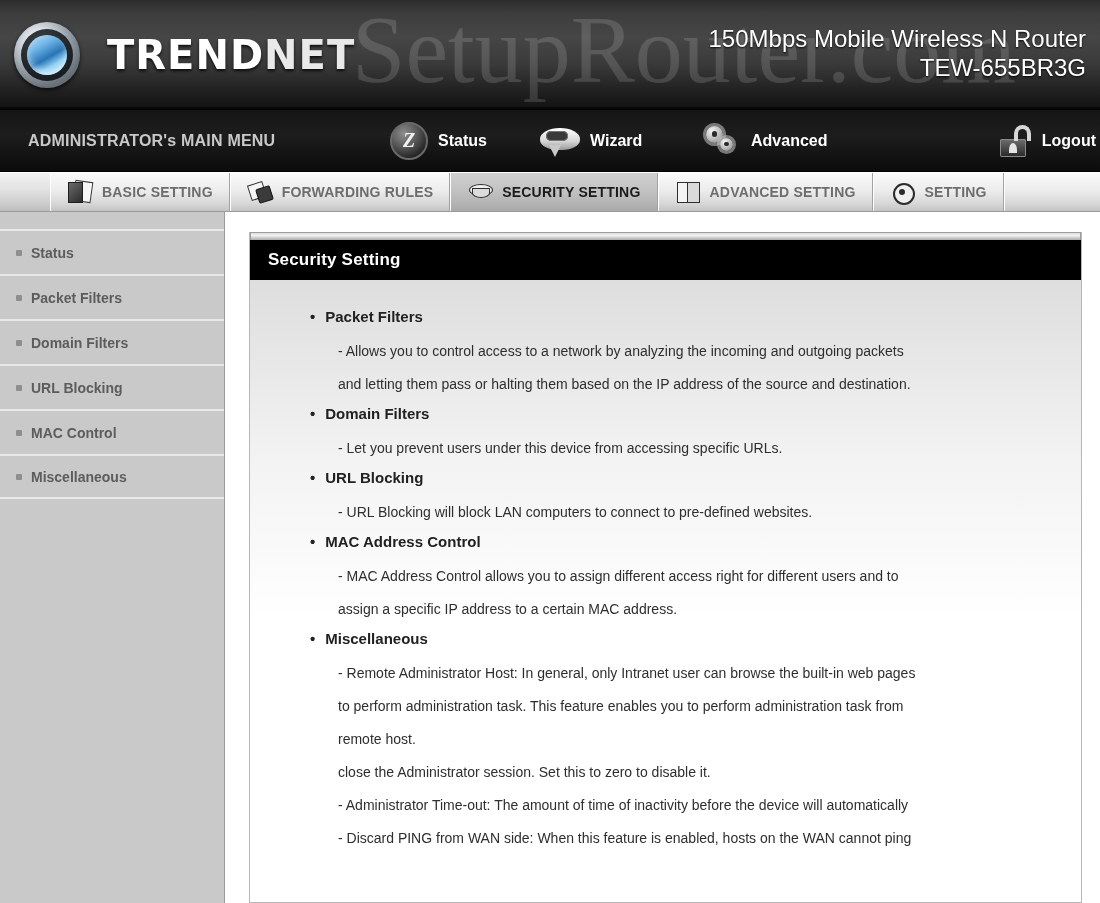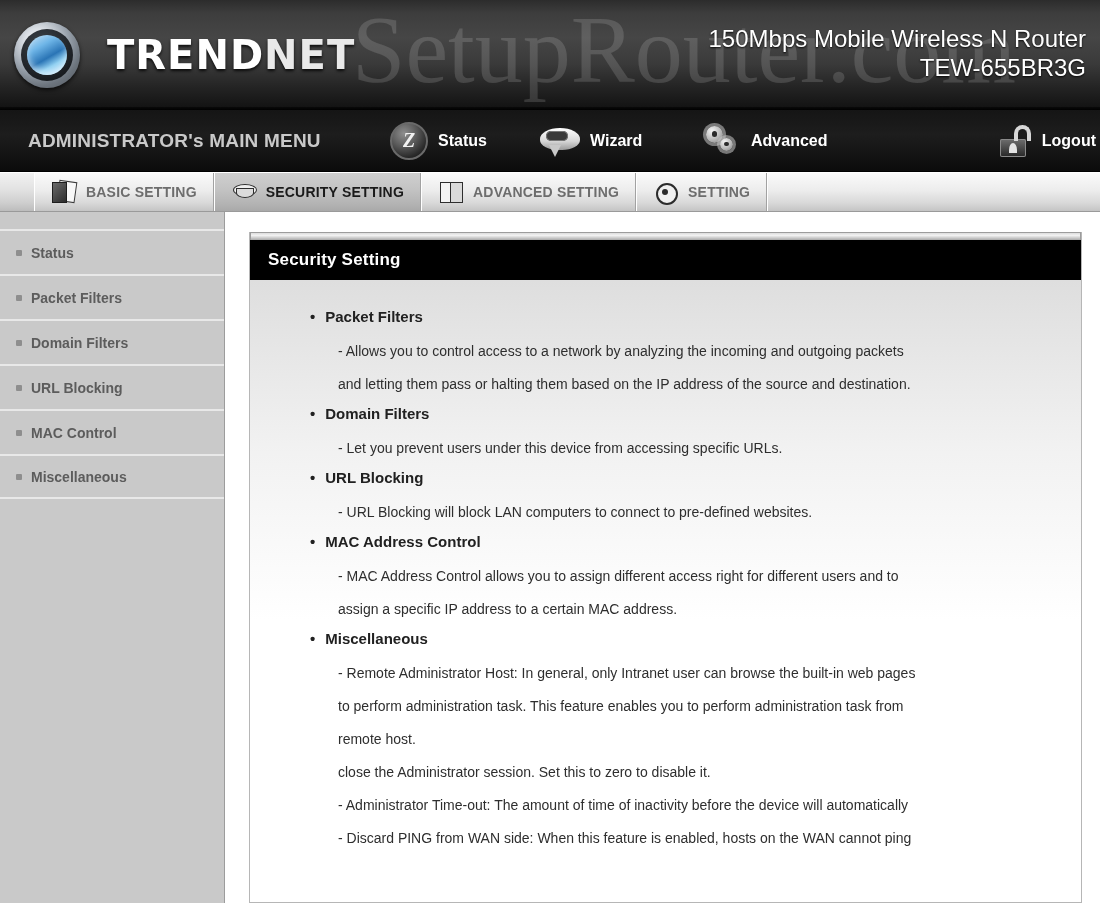--- a/index.html
+++ b/index.html
@@ -70,21 +70,21 @@
   }
 
   
   .mainmenu {
     position: relative; height: 62px;
     background: linear-gradient(to bottom, #151515 0%, #1d1d1d 40%, #141414 72%, #0b0b0b 100%);
     border-bottom: 1px solid #000;
   }
   .admin-label {
     position: absolute; left: 28px; top: 50%; transform: translateY(-50%);
-    color: #c9c9c9; font-size: 19px; font-weight: bold; letter-spacing: .2px;
+    color: #c9c9c9; font-size: 16px; font-weight: bold; letter-spacing: .2px;
   }
   .menu-item {
     position: absolute; top: 50%; transform: translateY(-50%);
     display: flex; align-items: center; gap: 10px;
     color: #ffffff; font-size: 16px; font-weight: bold;
     cursor: pointer;
   }
   .mi-status   { left: 390px; }
   .mi-wizard   { left: 540px; }
   .mi-advanced { left: 703px; }
@@ -147,20 +147,21 @@
     position:absolute; left:16px; top:0; width:17px; height:16px;
     border: 4px solid #d7d7d7; border-bottom: none;
     border-radius: 9px 9px 0 0;
   }
 
   
   .tabstrip {
     position: relative; height: 40px; display: flex; align-items: stretch;
     background: linear-gradient(to bottom, #f3f3f3 0%, #e2e2e2 45%, #cfcfcf 78%, #bcbcbc 100%);
     border-bottom: 1px solid #9a9a9a;
+    padding-left: 16px;
   }
   .tabstrip::before {
     content:""; position:absolute; left:0; right:0; top:0; height:1px; background:#ffffff;
   }
   .tab-pad { width: 34px; }
   .tab {
     display: flex; align-items: center; gap: 9px;
     padding: 0 16px;
     border-left: 1px solid #ffffff;
     border-right: 1px solid #a2a2a2;
@@ -311,20 +312,24 @@
   </div>
 
   <div class="tabstrip">
     <div class="tab-pad"></div>
 
     <div class="tab">
       <span class="tic tic-basic"></span>
       <span>BASIC SETTING</span>
     </div>
 
+    <div class="tab">
+      <span class="tic tic-fwd"></span>
+      <span>FORWARDING RULES</span>
+    </div>
 
     <div class="tab active">
       <span class="tic tic-sec"></span>
       <span>SECURITY SETTING</span>
     </div>
 
     <div class="tab">
       <span class="tic tic-adv"></span>
       <span>ADVANCED SETTING</span>
     </div>

